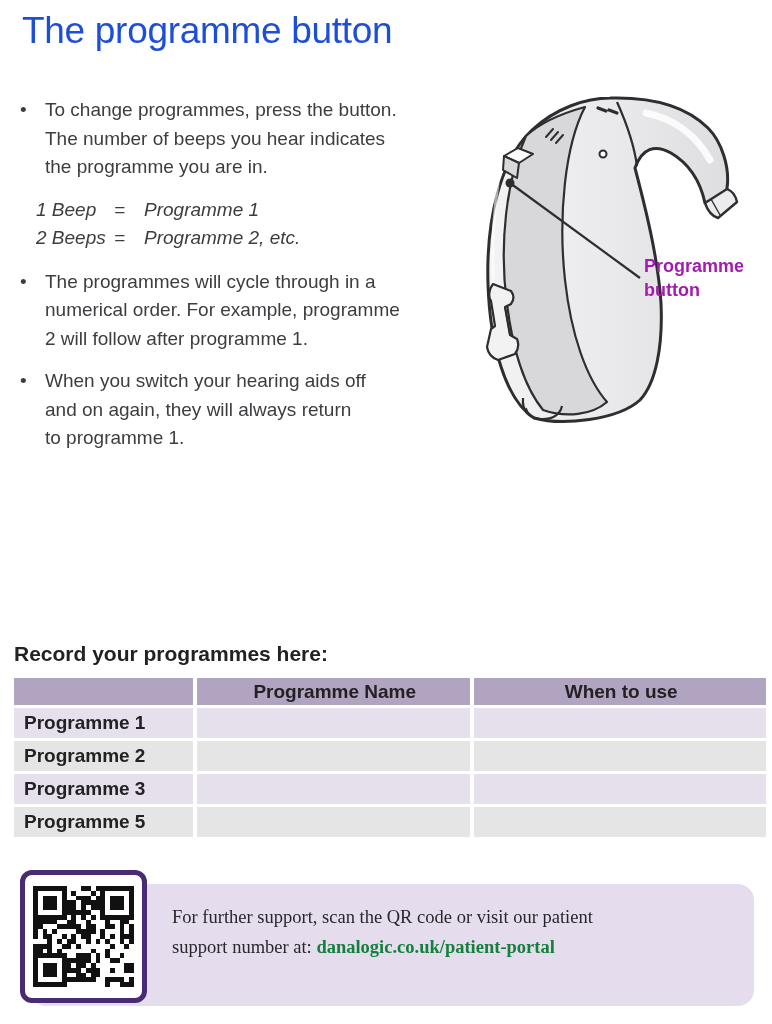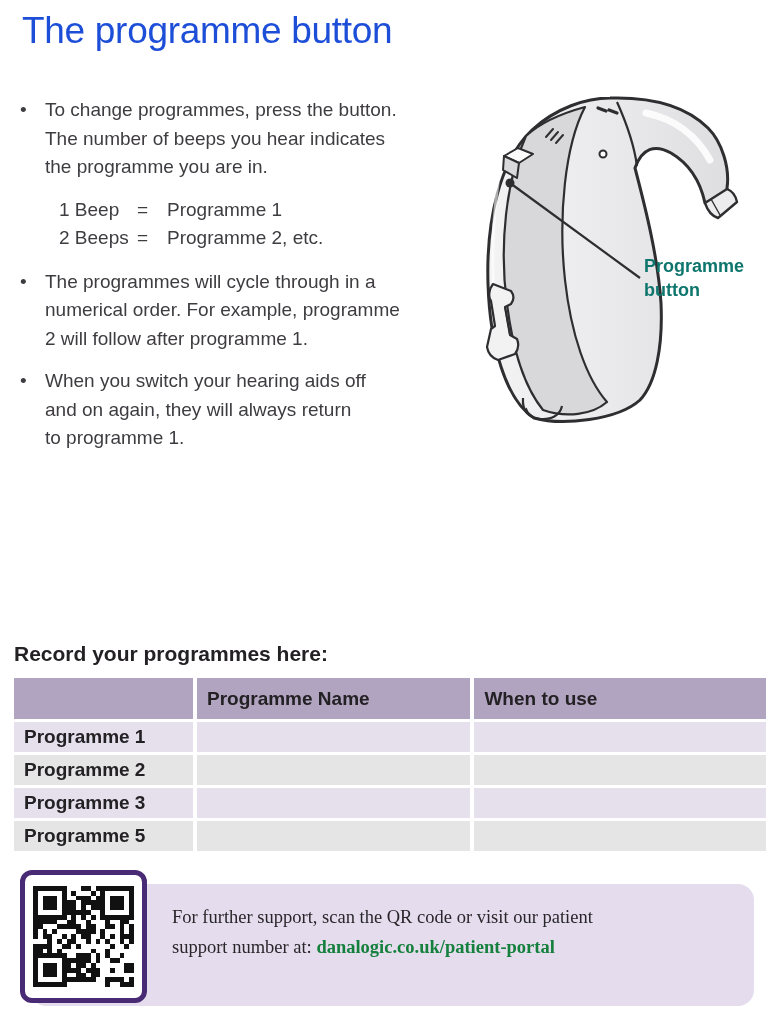--- a/index.html
+++ b/index.html
@@ -19,47 +19,47 @@
   .bullets { position:absolute; left:18px; top:96px; width:462px; }
   .bullet {
     position:relative; padding-left:27px; margin-bottom:14px;
     font-size:19px; line-height:28.5px; color:#3e3c40;
     white-space:pre-line;
   }
   .bullet::before {
     content:"\2022"; position:absolute; left:2px; top:0;
     font-size:19px; color:#3e3c40;
   }
-  .beeps { margin:6px 0 15px 41px; }
+  .beeps { margin:6px 0 15px 18px;font-style:italic; }
   .beep-row { display:flex; font-size:19px; line-height:28.5px; color:#3e3c40; }
   .beep-count { width:78px; }
   .beep-eq { width:30px; }
   
   .figure { position:absolute; left:468px; top:88px; width:304px; height:345px; }
   .figure svg { display:block; width:304px; height:345px; }
   .figure-label {
     position:absolute; left:176px; top:166px; width:120px;
-    font-size:18px; font-weight:700; line-height:24px; color:#0f766e;
+    font-size:18px; font-weight:700; line-height:24px; color:#a21caf;
     white-space:pre-line;
   }
   
   .record-heading {
     position:absolute; left:14px; top:642px;
     font-size:21px; font-weight:700; color:#232124;
   }
   table.programmes {
     position:absolute; left:14px; top:678px; width:752px;
     border-collapse:separate; border-spacing:0; table-layout:fixed;
   }
   table.programmes td, table.programmes th {
     height:33px; font-size:19px; font-weight:700; color:#232124;
     text-align:left; vertical-align:middle; padding:0 8px 0 10px;
     border-bottom:3px solid #ffffff;
   }
-  table.programmes th { height:44px; }
+  table.programmes th { height:30px;text-align:center; }
   table.programmes .c1 { width:182px; border-right:4px solid #ffffff; }
   table.programmes .c2 { width:276px; border-right:4px solid #ffffff; }
   table.programmes .c3 { width:290px; }
   tr.hdr  td, tr.hdr  th { background:#b1a4c0; }
   tr.light td { background:#e6e0ed; }
   tr.medium td { background:#e5e5e5; }
   
   .support-panel {
     position:absolute; left:30px; top:884px; width:724px; height:122px;
     background:#e5dded; border-radius:16px;

